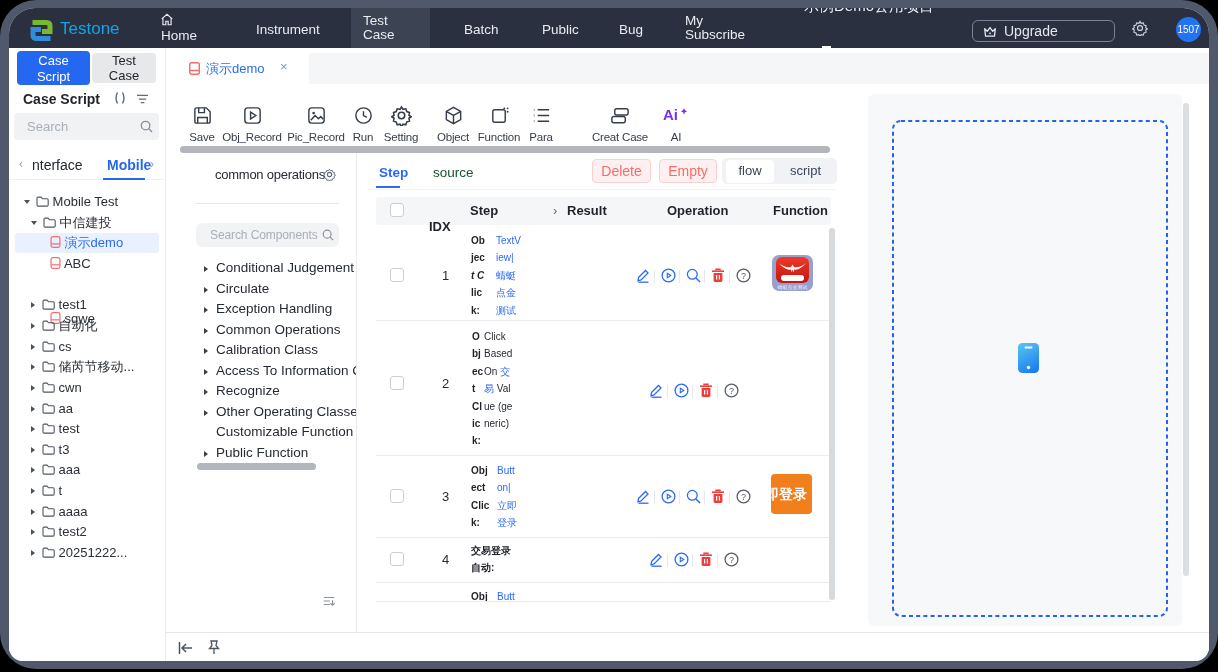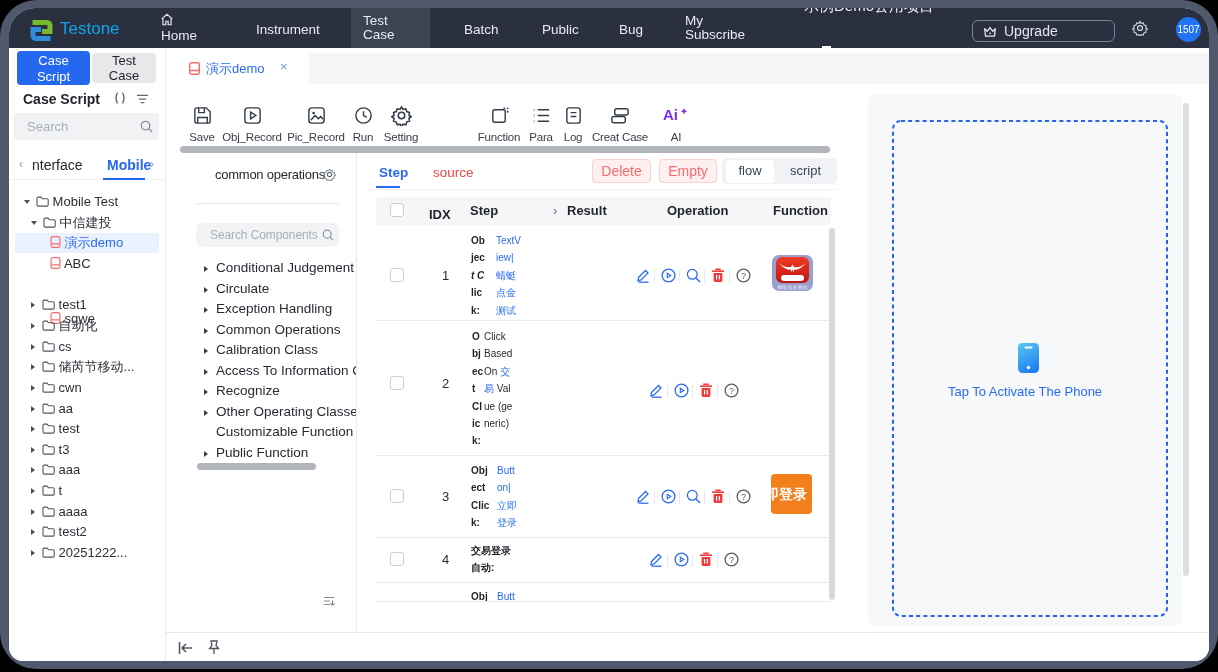--- a/index.html
+++ b/index.html
@@ -214,42 +214,42 @@
           </svg></div>
         <div class="lbl">Run</div>
       </div>
       <div class="titem" style="left:189px;width:90px;">
         <div style="height:22px;"><svg width="21" height="21" viewBox="0 0 20 20">
             <circle cx="10" cy="10" r="3.1" stroke="#363d4a" stroke-width="1.5" fill="none"></circle>
             <path d="M10 1.8 l1.4 2.3 2.7-.5 .9 2.6 2.6.9 -.5 2.7 2.3 1.4 -2.3 1.4 .5 2.7 -2.6.9 -.9 2.6 -2.7-.5 -1.4 2.3 -1.4-2.3 -2.7.5 -.9-2.6 -2.6-.9 .5-2.7 -2.3-1.4 2.3-1.4 -.5-2.7 2.6-.9 .9-2.6 2.7.5z" stroke="#363d4a" stroke-width="1.5" fill="none"></path>
           </svg></div>
         <div class="lbl">Setting</div>
       </div>
+      <div class="titem" style="left:241px;width:90px;">
+        <div style="height:22px;"><svg width="21" height="21" viewBox="0 0 22 22">
+            <path d="M11 2.5 L18.5 6.8 V15.2 L11 19.5 L3.5 15.2 V6.8 Z" stroke="#363d4a" stroke-width="1.5" fill="none"></path>
+            <path d="M3.8 7 L11 11 L18.2 7 M11 11 V19" stroke="#363d4a" stroke-width="1.5" fill="none"></path>
+          </svg></div>
+        <div class="lbl">Object</div>
+      </div>
       <div class="titem" style="left:329px;width:90px;">
         <div style="height:22px;"><svg width="21" height="21" viewBox="0 0 22 22">
             <path d="M7 5 H19 M7 11 H19 M7 17 H19" stroke="#363d4a" stroke-width="1.5" fill="none"></path>
             <path d="M3 5 h0.5 M3 11 h0.5 M3 17 h0.5" stroke="#363d4a" stroke-width="2.4"></path>
           </svg></div>
         <div class="lbl">Para</div>
       </div>
       <div class="titem" style="left:287px;width:90px;">
         <div style="height:22px;"><svg width="21" height="21" viewBox="0 0 22 22">
             <rect x="4" y="5" width="13" height="13" rx="2" stroke="#363d4a" stroke-width="1.5" fill="none"></rect>
             <circle cx="16" cy="3.5" r="1" fill="#363d4a"></circle>
             <circle cx="19.5" cy="3.5" r="1" fill="#363d4a"></circle>
             <circle cx="19.5" cy="7" r="1" fill="#363d4a"></circle>
           </svg></div>
         <div class="lbl">Function</div>
-      </div>
-      <div class="titem" style="left:361px;width:90px;">
-        <div style="height:22px;"><svg width="21" height="21" viewBox="0 0 22 22">
-            <rect x="4" y="3" width="14" height="16" rx="2.5" stroke="#363d4a" stroke-width="1.5" fill="none"></rect>
-            <path d="M8 8 H14 M8 12 H14" stroke="#363d4a" stroke-width="1.5" fill="none"></path>
-          </svg></div>
-        <div class="lbl">Log</div>
       </div>
       <div class="titem" style="left:408px;width:90px;">
         <div style="height:22px;"><svg width="22" height="21" viewBox="0 0 23 22">
             <rect x="6" y="4" width="14" height="6.5" rx="2" stroke="#363d4a" stroke-width="1.5" fill="none"></rect>
             <rect x="3" y="12" width="14" height="6.5" rx="2" stroke="#363d4a" stroke-width="1.5" fill="none"></rect>
           </svg></div>
         <div class="lbl">Creat Case</div>
       </div>
       <div class="titem" style="left:464px;width:90px;">
         <div style="height:22px;"><svg width="26" height="20" viewBox="0 0 26 20">
@@ -287,31 +287,31 @@
       </div>
     <div class="abs" style="left:31px;top:310px;width:119px;height:7px;background:#b2b5bb;border-radius:4px;"></div>
     <svg class="abs" style="left:156px;top:441px" width="14" height="14" viewBox="0 0 16 16">
         <path d="M2 4 H14 M2 8 H9 M2 12 H9 M12 7 v6 M12 13 l-2.4-2.4 M12 13 l2.4-2.4" stroke="#8a9099" stroke-width="1.3" fill="none"></path>
       </svg>
   </div>
 
   <div class="steparea" id="steparea">
     <span class="abs" style="left:22px;top:12px;font-size:13.5px;font-weight:bold;color:#2a6af2;">Step</span>
     <div class="abs" style="left:19px;top:33px;width:24px;height:2px;background:#2a6af2;"></div>
-    <span class="abs" style="left:76px;top:12px;font-size:13.5px;color:#ef4444;">source</span>
+    <span class="abs" style="left:76px;top:12px;font-size:13.5px;color:#14532d;">source</span>
     <div class="pinkbtn" style="left:235px;width:59px;">Delete</div>
     <div class="pinkbtn" style="left:302px;width:58px;">Empty</div>
     <div class="abs" style="left:365px;top:5px;width:115px;height:26px;background:#f0f2f5;border-radius:5px;">
       <div class="abs" style="left:4px;top:2px;width:48px;height:23px;background:#fff;border-radius:4px;font-size:13px;color:#3a4557;text-align:center;line-height:21px;">flow</div>
       <div class="abs" style="left:56px;top:2px;width:55px;height:23px;font-size:13px;color:#3a4557;text-align:center;line-height:22px;">script</div>
     </div>
     <div class="abs" style="left:10px;top:36px;width:469px;border-top:1px solid #f0f2f4;"></div>
     <div class="thead">
       <div class="chk" style="left:14px;top:6px;"></div>
-      <span class="abs" style="left:53px;top:10px;">IDX</span>
+      <span class="abs" style="left:53px;top:22px;">IDX</span>
       <span class="abs" style="left:94px;top:6px;">Step</span>
       <span class="abs" style="left:177px;top:6px;color:#5f6b7a;font-weight:normal;">›</span>
       <span class="abs" style="left:191px;top:6px;">Result</span>
       <span class="abs" style="left:291px;top:6px;">Operation</span>
       <span class="abs" style="left:397px;top:6px;">Function</span>
     </div>
     <div id="rows">
         <div class="rowline" style="top:167px;"></div>
         <div class="rowline" style="top:302px;"></div>
         <div class="rowline" style="top:384px;"></div>
@@ -471,21 +471,20 @@
       <defs>
           <linearGradient id="pg" x1="0.3" y1="0" x2="0.7" y2="1">
             <stop offset="0" stop-color="#53c0f2"></stop>
             <stop offset="1" stop-color="#1b7cf0"></stop>
           </linearGradient>
         </defs>
       <rect x="0" y="0" width="21" height="30" rx="4.5" fill="url(#pg)"></rect>
       <rect x="6.5" y="3.5" width="8" height="2" rx="1" fill="#fff"></rect>
       <circle cx="10.5" cy="24.5" r="1.7" fill="#fff"></circle>
     </svg>
-    <div class="abs" style="left:0px;top:290px;width:314px;text-align:center;font-size:13px;color:#2a6af2;">Tap To Activate The Phone</div>
   </div>
   <div class="vscroll" style="left:1174px;top:95px;width:6px;height:473px;background:#dcdfe2;"></div>
 
   <div class="foot">
     <svg class="abs" style="left:12px;top:9px" width="15" height="12" viewBox="0 0 15 12">
         <path d="M1.5 0 V12 M14 6 H4 M8 2 L4 6 L8 10" stroke="#4e5562" stroke-width="1.5" fill="none"></path>
       </svg>
     <svg class="abs" style="left:42px;top:7px" width="12" height="15" viewBox="0 0 12 15">
         <path d="M3 1 H9 L8 5.5 L10.5 8.5 H1.5 L4 5.5 Z M6 8.5 V14" stroke="#4e5562" stroke-width="1.3" fill="none"></path>
       </svg>

